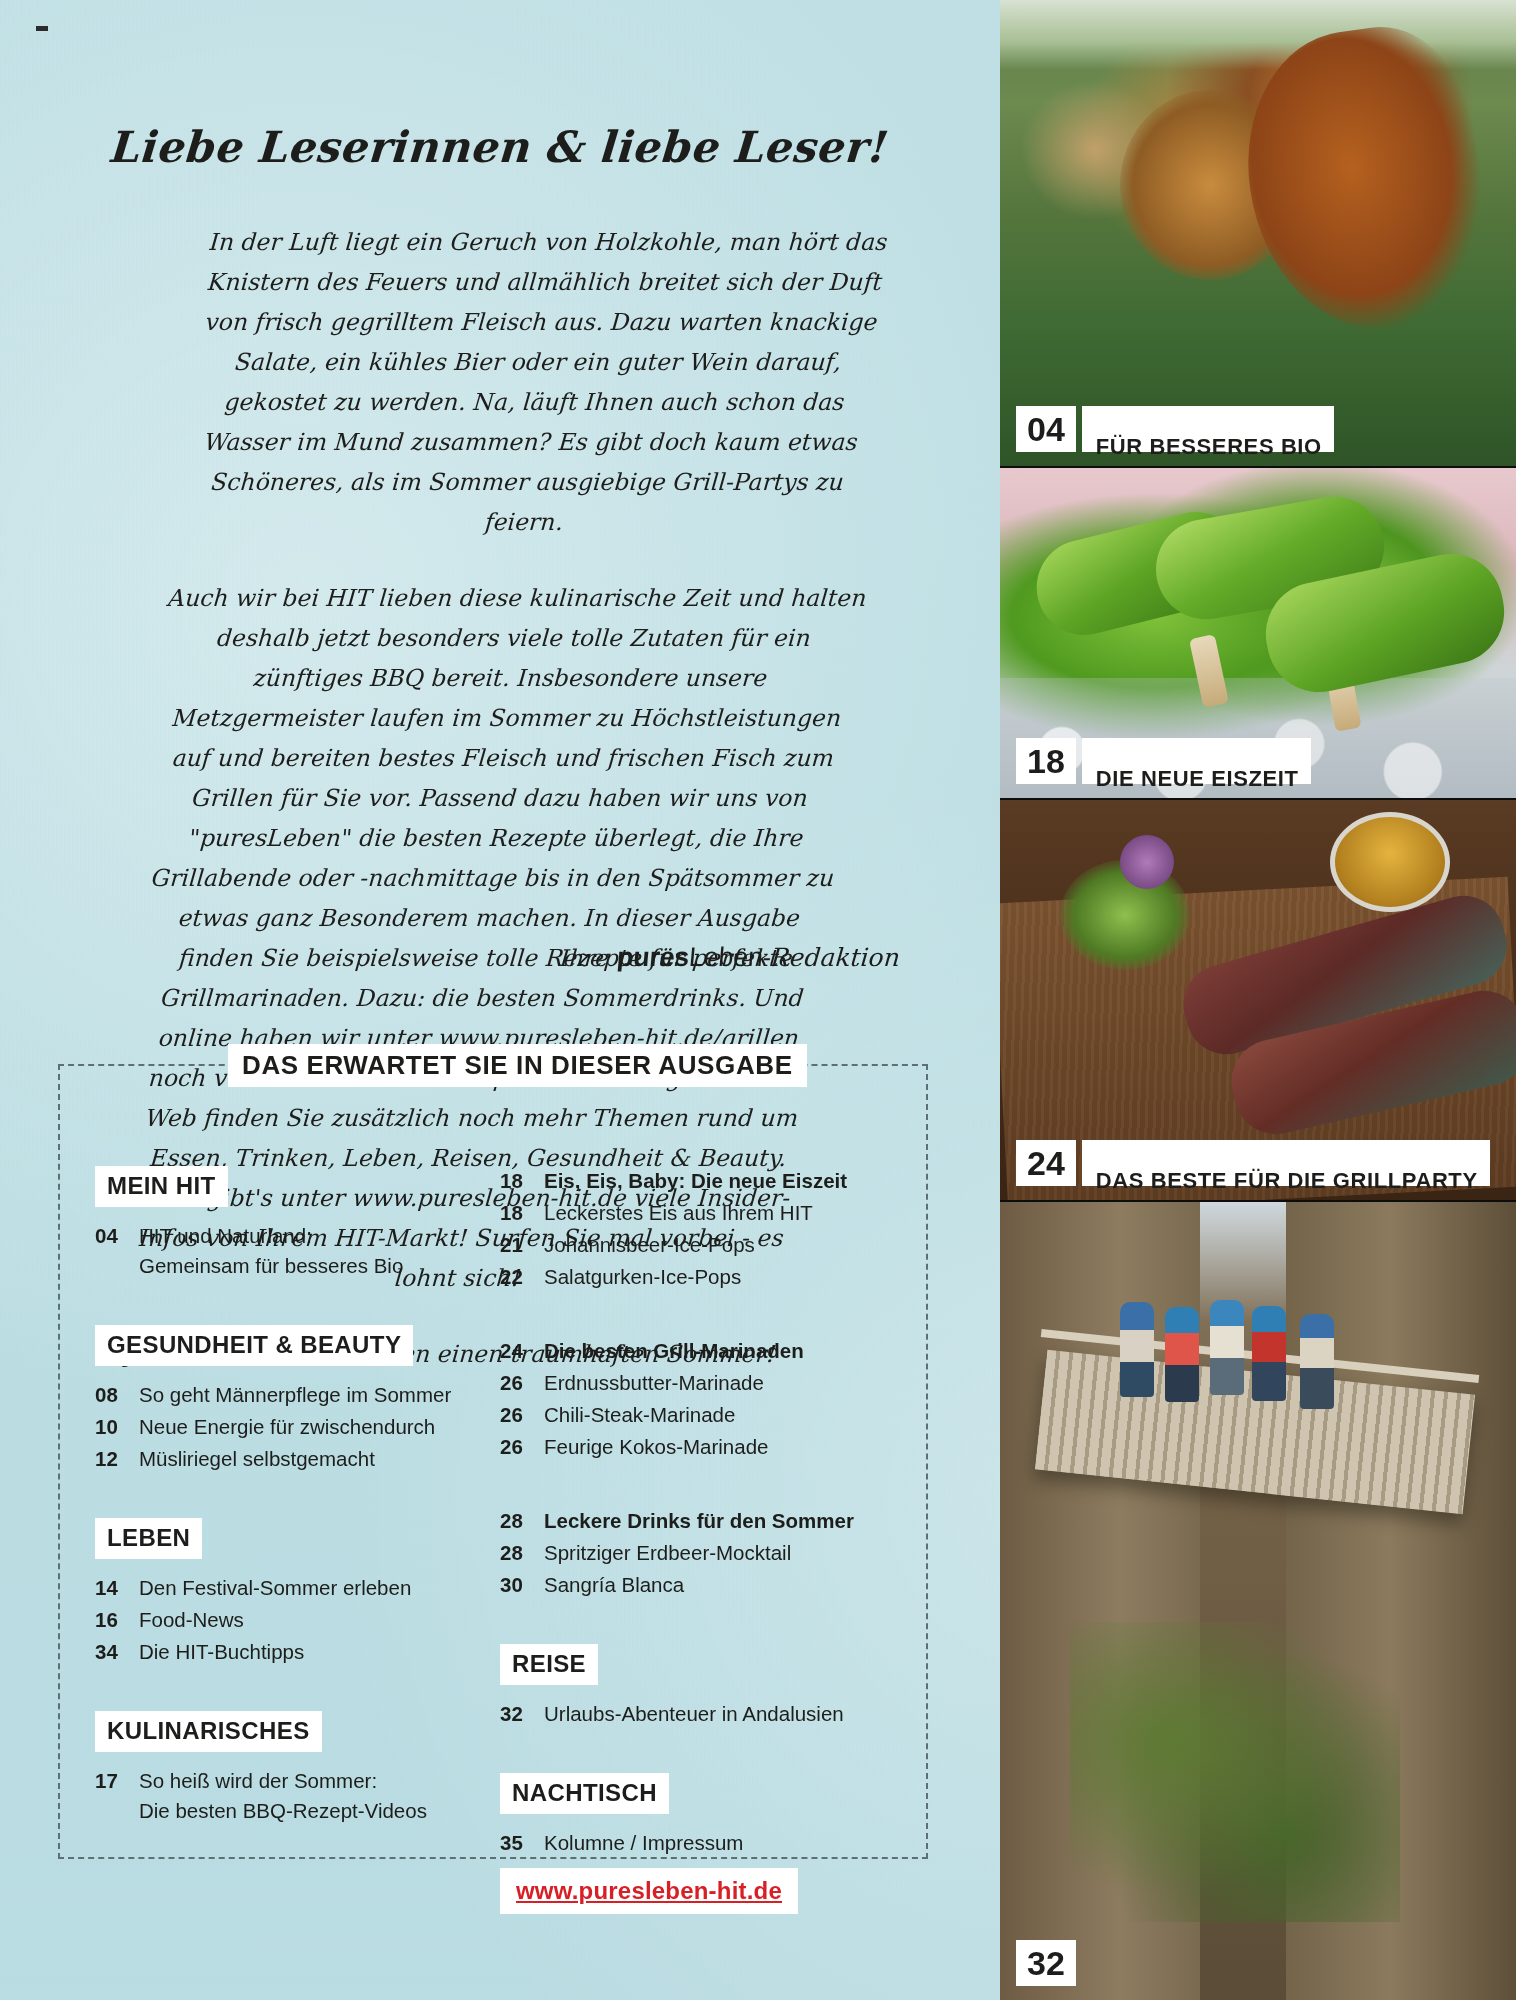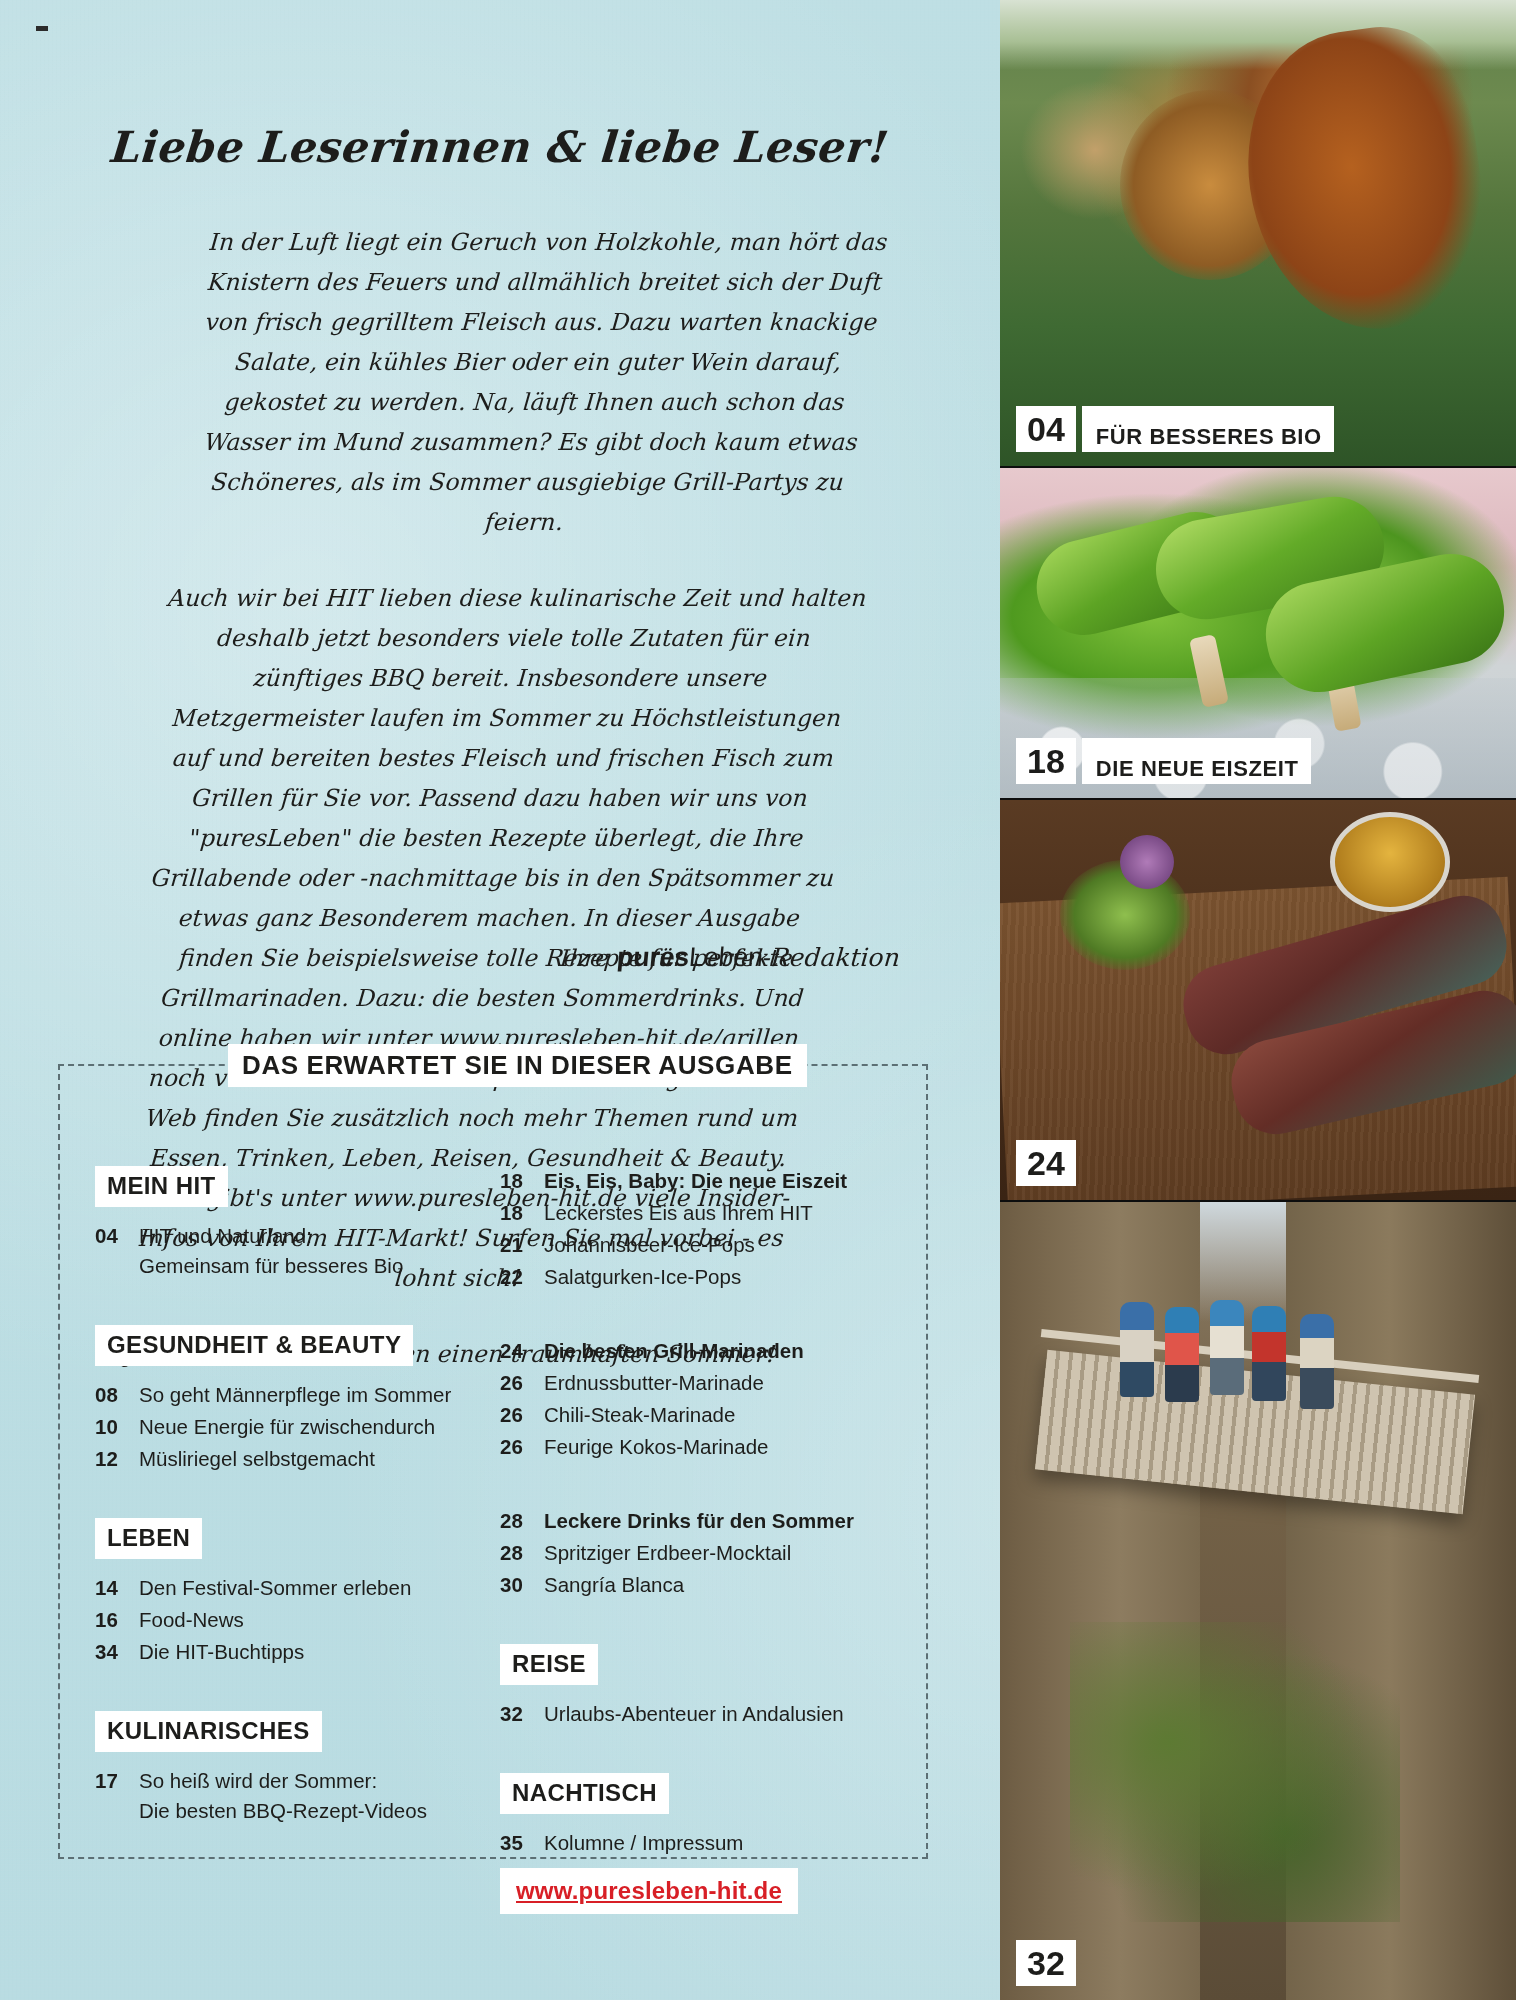--- a/index.html
+++ b/index.html
@@ -217,21 +217,21 @@
     line-height: 46px;
     padding: 0 11px;
   }
   .cap .txt {
     background: #ffffff;
     color: #1d1d1b;
     font-weight: 700;
     font-size: 22px;
     line-height: 46px;
     letter-spacing: 0.6px;
-    padding: 8px 12px 0 14px;
+    padding: 18px 12px 0 14px;
     margin-left: 6px;
     white-space: nowrap;
   }
 
   
   .p1 { top: 0; height: 466px;
     background:
       radial-gradient(ellipse at 62% 22%, #c07a3a 0%, #8a4f22 16%, rgba(138,79,34,0) 34%),
       radial-gradient(ellipse at 38% 30%, #b8823f 0%, rgba(184,130,63,0) 26%),
       linear-gradient(180deg, #5f7f4a 0%, #6d8a4f 22%, #55763d 45%, #3f6a33 70%, #2e5427 100%);
@@ -555,20 +555,21 @@
 
     <div class="photo p3">
       <div class="board"></div>
       <div class="herbs"></div>
       <div class="chive"></div>
       <div class="bowl"></div>
       <div class="meat1"></div>
       <div class="meat2"></div>
       <div class="cap">
         <span class="num">24</span>
+        <span class="txt">DAS BESTE FÜR DIE GRILLPARTY</span>
       </div>
     </div>
 
     <div class="photo p4">
       <div class="sky2"></div>
       <div class="rockL"></div>
       <div class="rockR"></div>
       <div class="greenery"></div>
       <div class="rail"></div>
       <div class="walk"></div>

